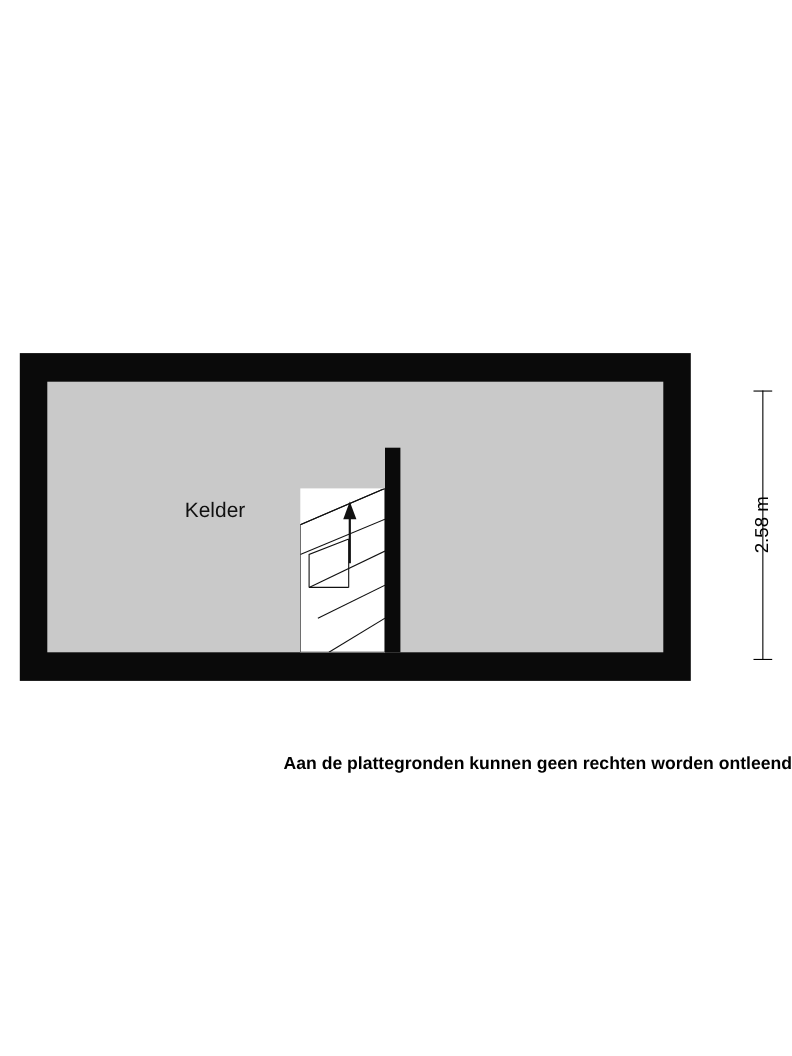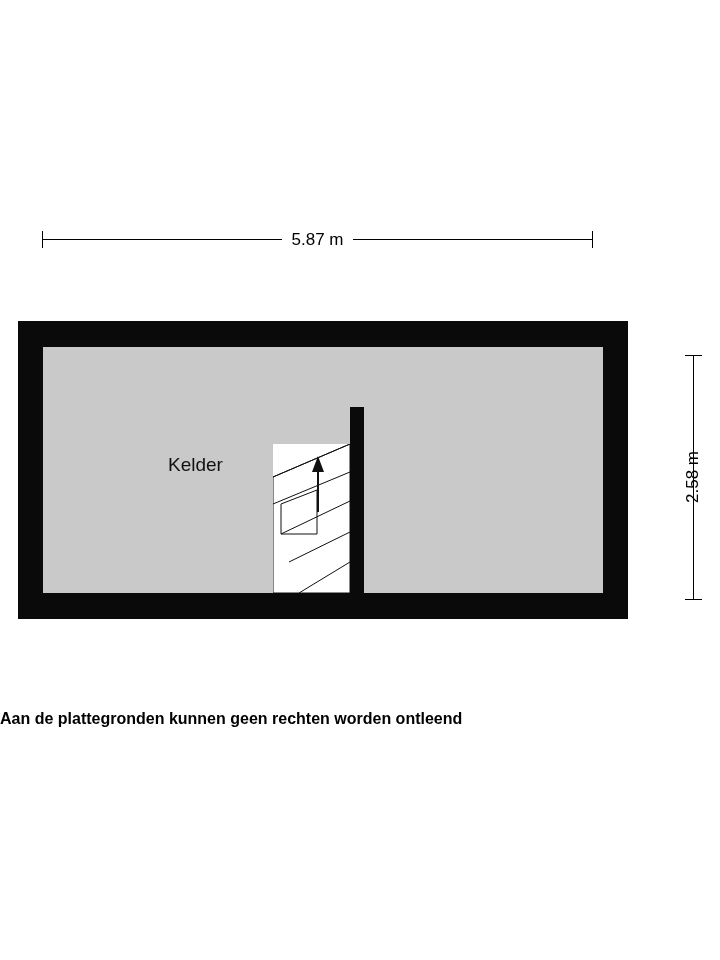--- a/index.html
+++ b/index.html
@@ -153,46 +153,39 @@
     color: #111111;
     white-space: nowrap;
   }
 
   
   .footer {
     position: absolute;
     left: 0;
     top: 683px;
     width: 720px;
-    text-align: left;
+    text-align: right;
     color: #000000;
-    margin-top: 24px;
   }
   .footer .line1 {
     font-size: 16px;
     font-weight: bold;
     line-height: 24px;
   }
   .footer .line2 {
     font-size: 16px;
     font-weight: bold;
     line-height: 24px;
   }
 </style>
 </head>
 <body>
 
 <div id="page">
 
-  <div class="dim-top">
-    <div class="line"></div>
-    <div class="cap cap-l"></div>
-    <div class="cap cap-r"></div>
-    <div class="label"><span>5.87 m</span></div>
-  </div>
 
   <div class="dim-right">
     <div class="line"></div>
     <div class="cap cap-t"></div>
     <div class="cap cap-b"></div>
     <div class="label">2.58 m</div>
   </div>
 
   <div class="plan">
     <div class="outer-wall"></div>

